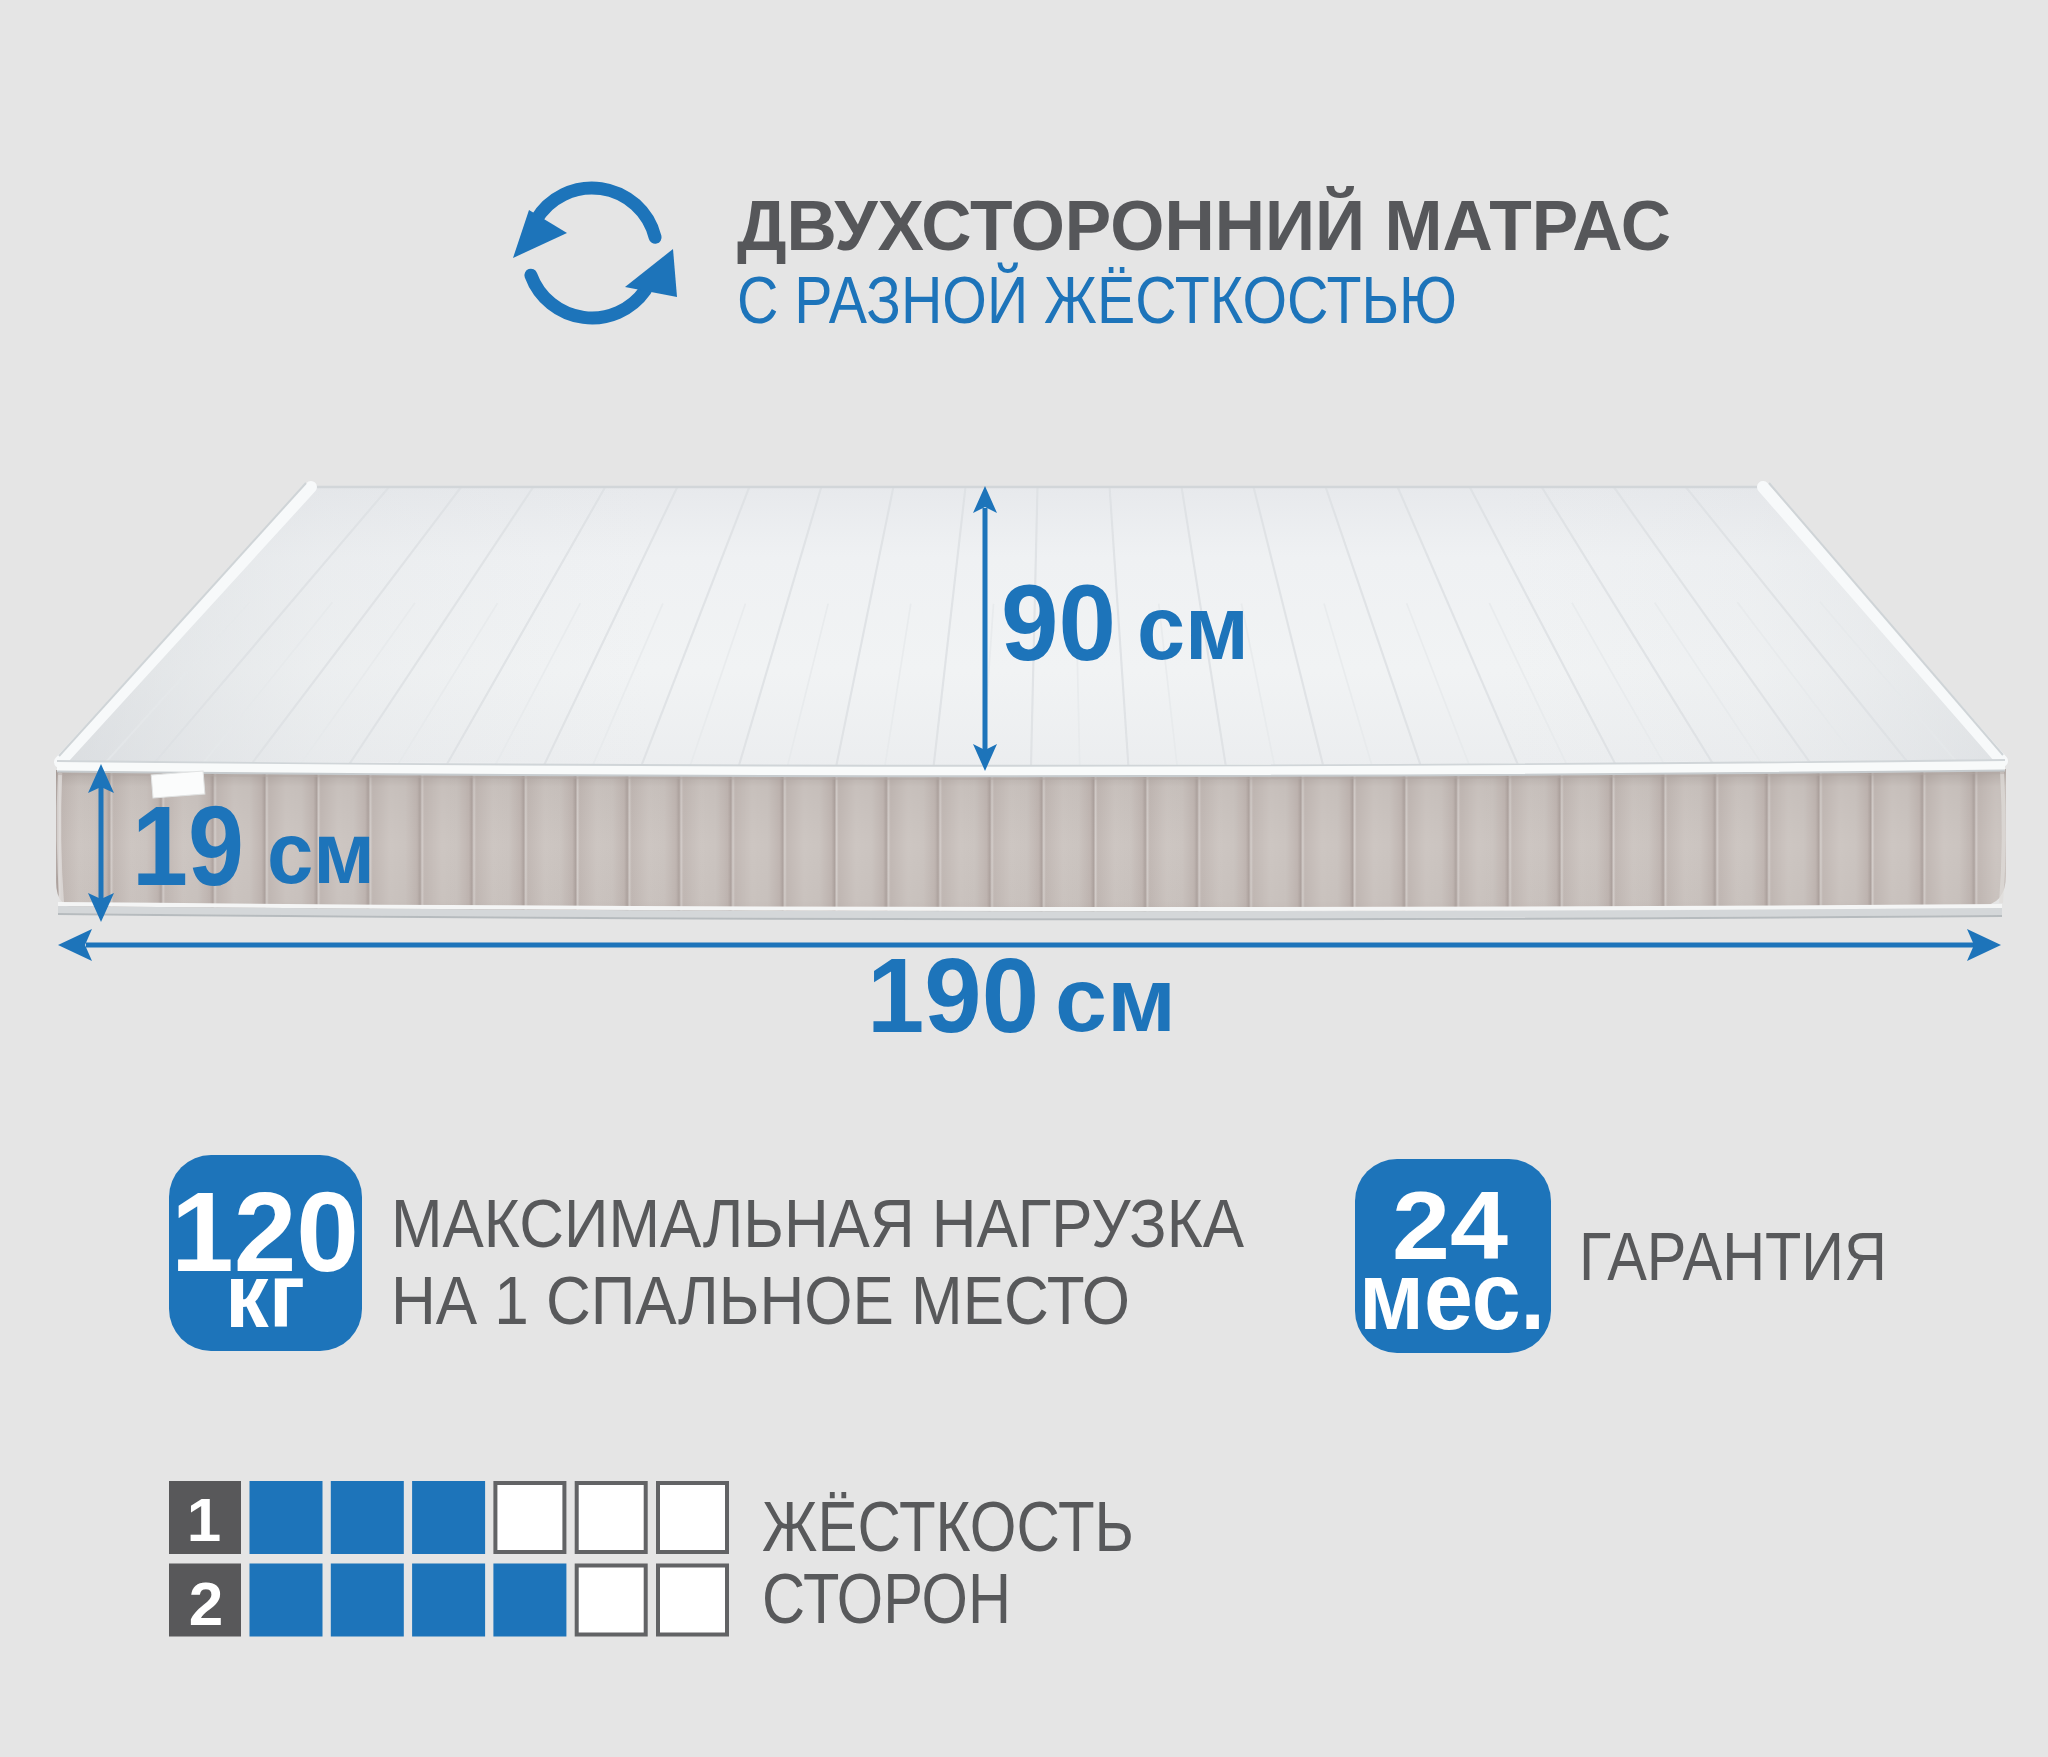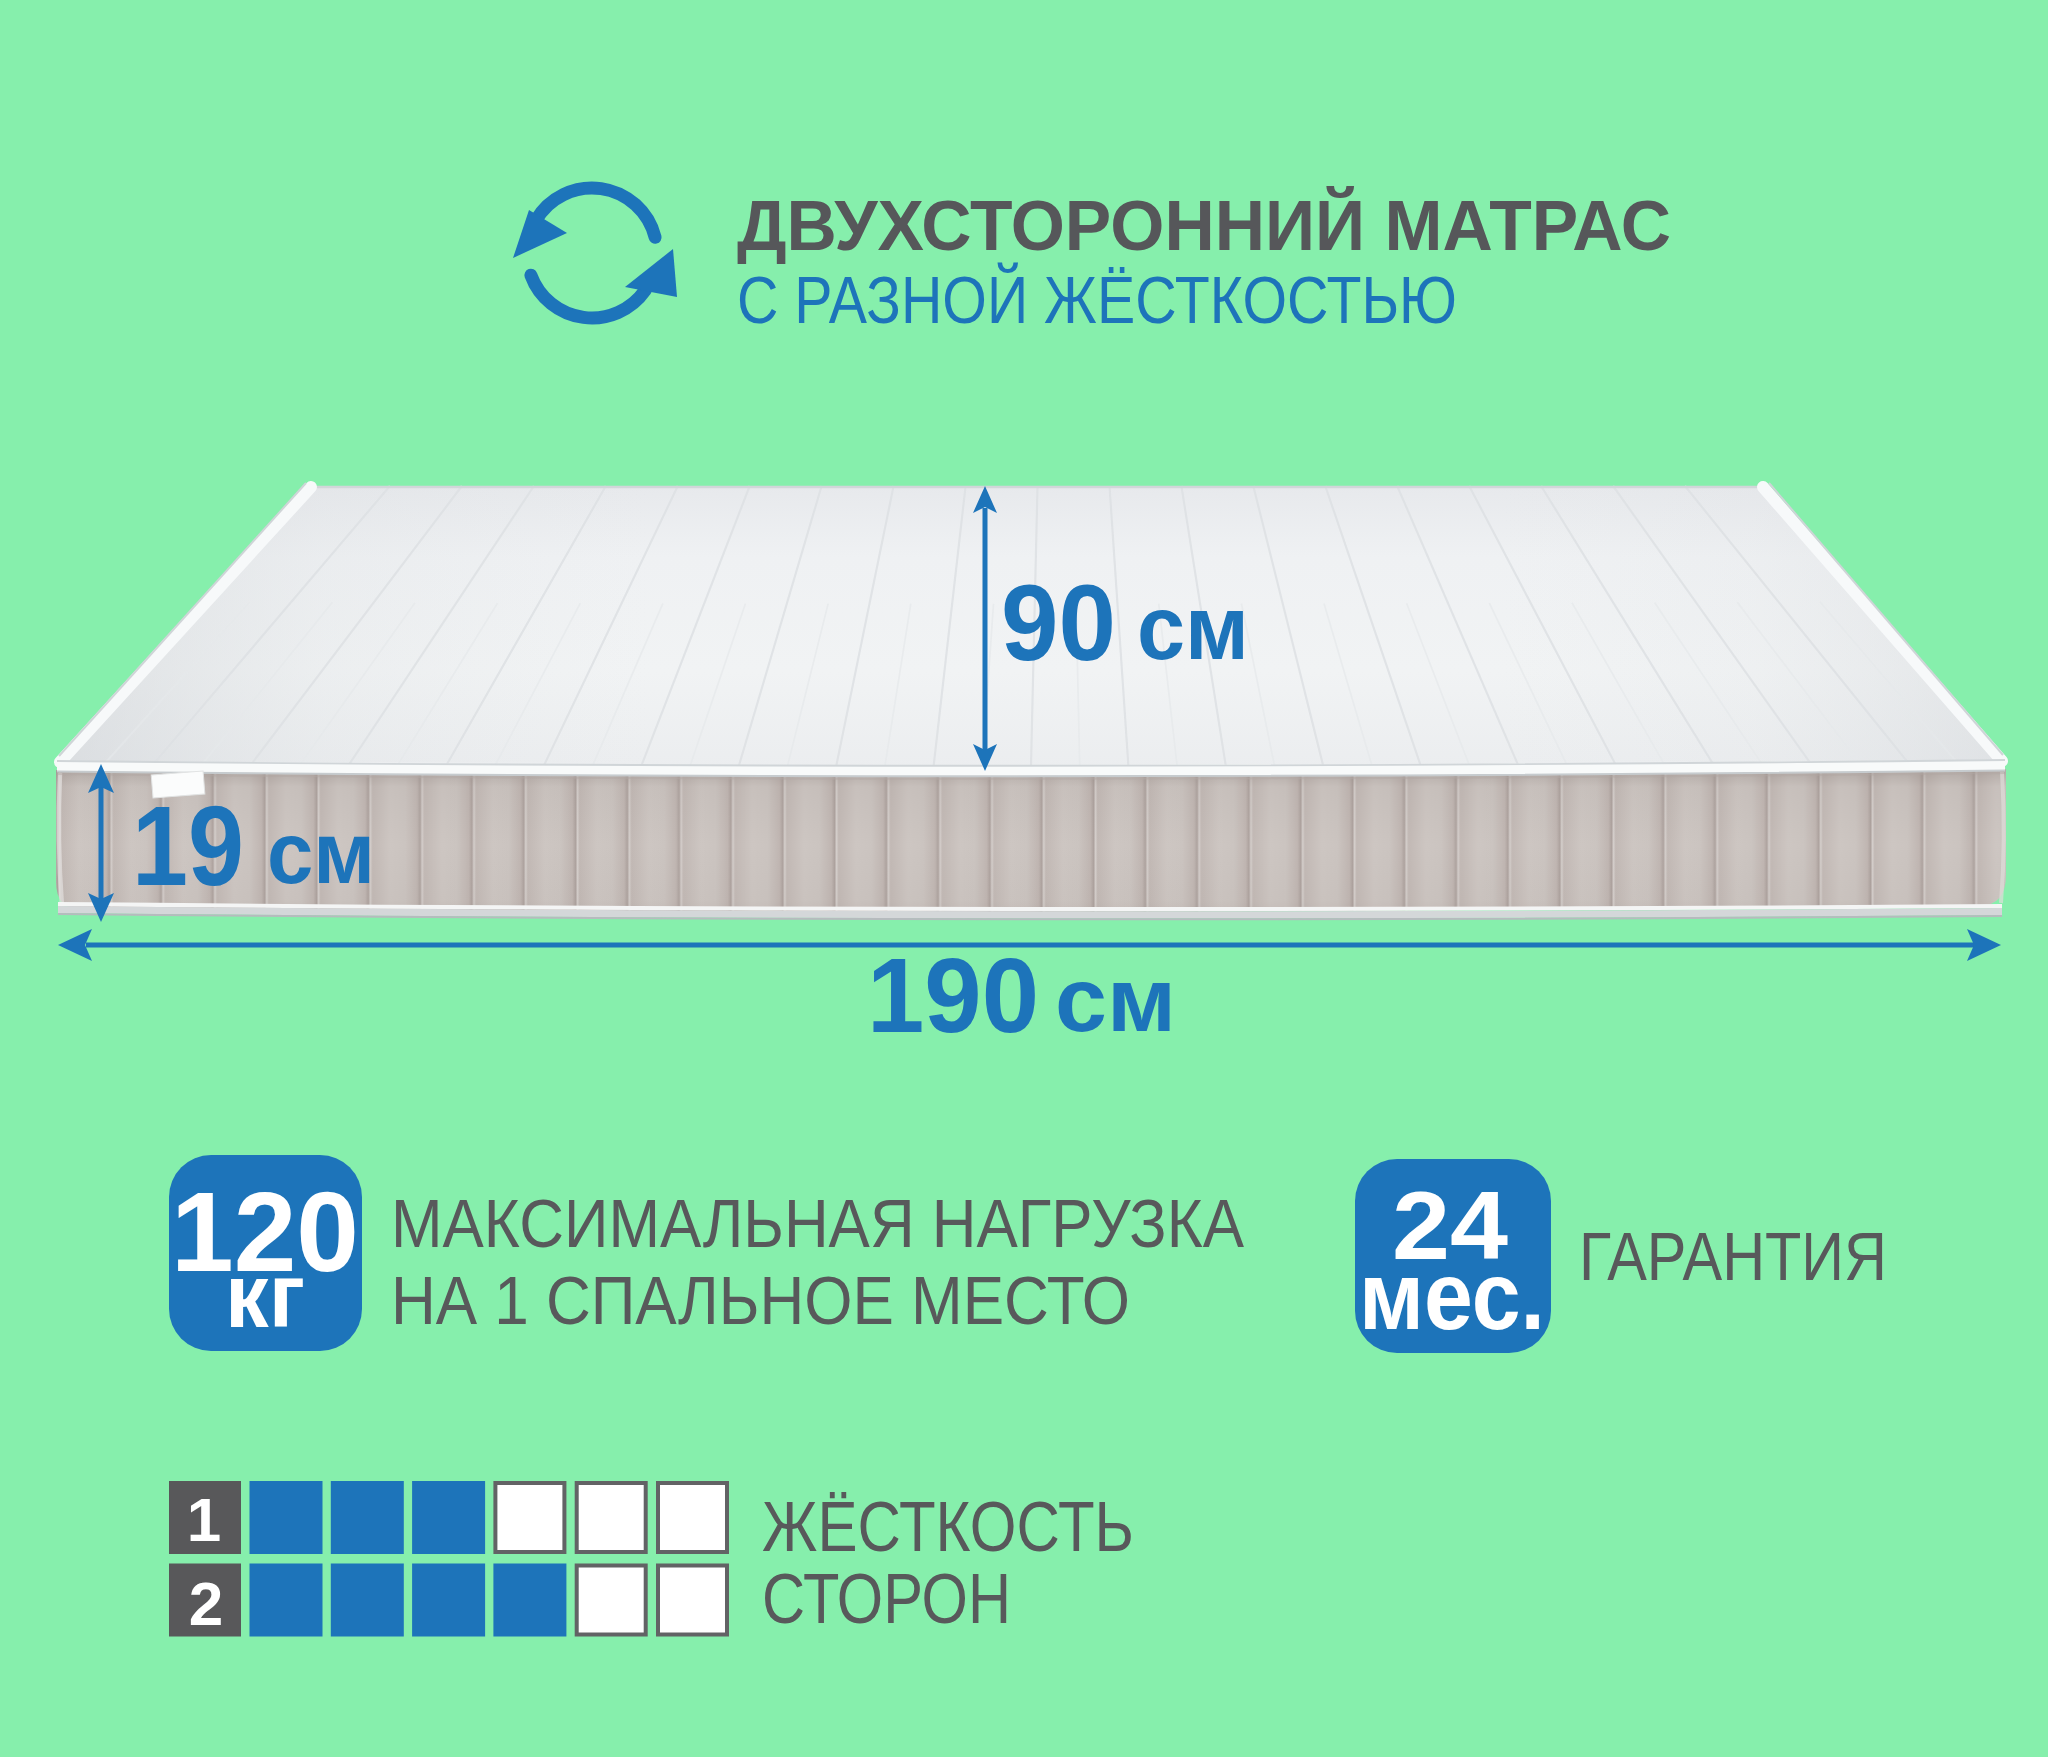--- a/index.html
+++ b/index.html
@@ -1,16 +1,16 @@
 <!DOCTYPE html>
 <html><head>
 <meta charset="utf-8">
 <style>
   html,body{margin:0;padding:0;background:#ffffff;}
-  #page{position:relative;width:2048px;height:1757px;background:#86efac;overflow:hidden;
+  #page{position:relative;width:2048px;height:1757px;background:#e5e5e5;overflow:hidden;
         font-family:"Liberation Sans", sans-serif;}
   svg text{font-family:"Liberation Sans", sans-serif;}
 </style>
 </head>
 <body>
 <div id="page">
 <svg width="2048" height="1757" viewBox="0 0 2048 1757" xmlns="http://www.w3.org/2000/svg">
   <defs>
     <linearGradient id="topGrad" x1="0" y1="486" x2="0" y2="772" gradientUnits="userSpaceOnUse">
       <stop offset="0" stop-color="#e7e9ec"></stop>

